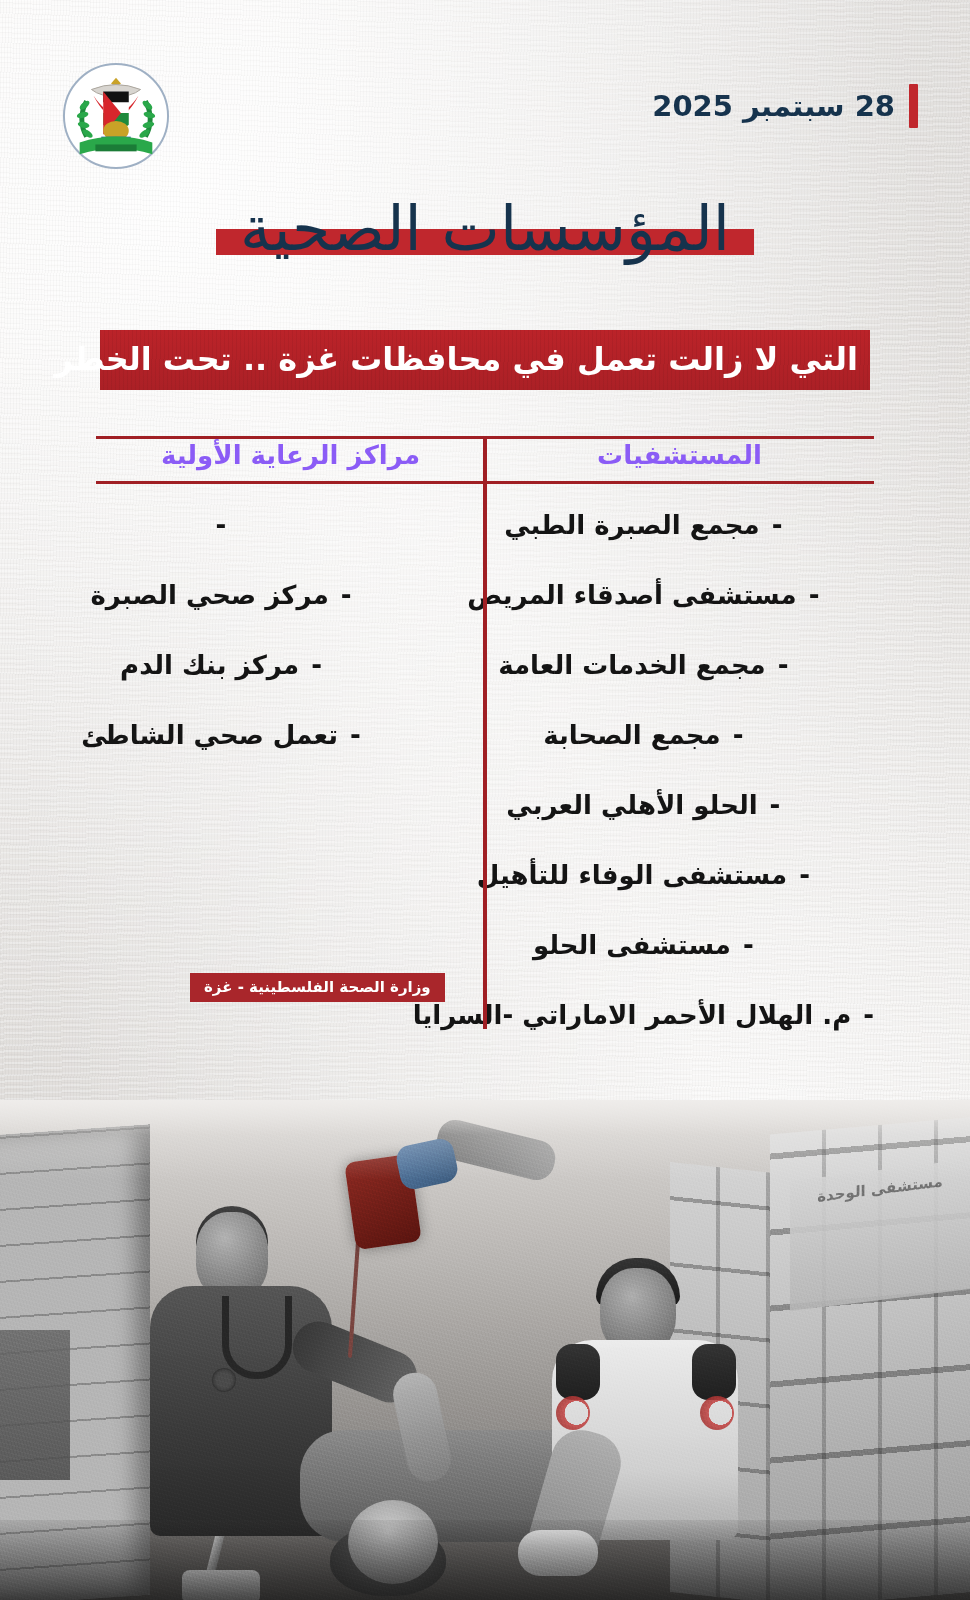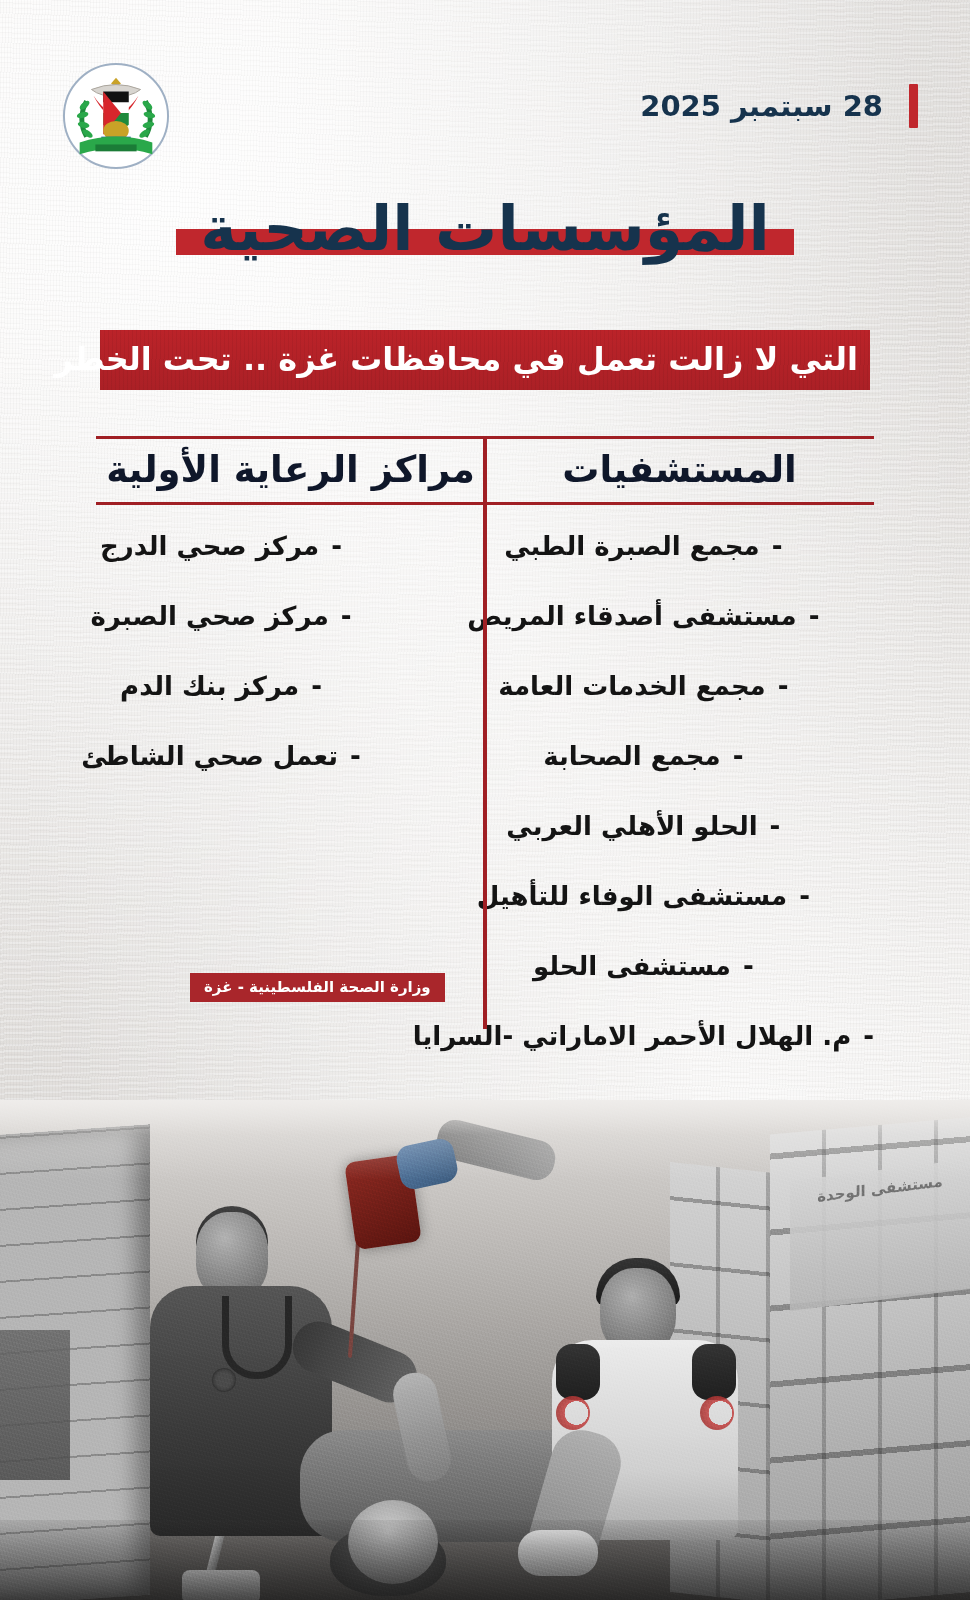--- a/index.html
+++ b/index.html
@@ -37,35 +37,35 @@
   }
 
   .content{position:absolute;inset:0;z-index:5;}
 
   
   .logo{
     position:absolute;left:62px;top:62px;width:108px;height:108px;border-radius:50%;
   }
   .date-row{
     position:absolute;right:52px;top:84px;
-    display:flex;align-items:center;gap:26px;direction:rtl;
+    display:flex;align-items:center;gap:14px;direction:rtl;
   }
   .date-bar{width:9px;height:44px;background:#c0272d;border-radius:1px;}
   .date-text{
     font-size:29px;font-weight:bold;color:#16334d;letter-spacing:.5px;
     white-space:nowrap;
   }
 
   
   .title-wrap{
     position:absolute;top:196px;left:0;right:0;text-align:center;
   }
   .title{
     position:relative;display:inline-block;
-    font-size:62px;font-weight:bold;color:#16334d;
+    font-size:62px;font-weight:normal;color:#16334d;
     letter-spacing:0px;line-height:1.05;padding:0 16px;
   }
   .title .bar{
     position:absolute;left:-8px;right:-8px;bottom:6px;height:26px;
     background:#c0272d;z-index:-1;
   }
 
   
   .subtitle{
     position:absolute;top:330px;left:100px;right:100px;
@@ -83,22 +83,22 @@
   
   .table{
     position:absolute;top:436px;left:96px;right:96px;
   }
   .row-head{
     display:flex;direction:rtl;position:relative;
     border-top:3px solid #a01f24;border-bottom:3px solid #a01f24;
   }
   .col{flex:1 1 50%;text-align:center;}
   .col-head{
-    font-size:37px;font-weight:bold;color:#0f172a;
-    padding:9px 0 11px;
+    font-size:26px;font-weight:bold;color:#8b5cf6;
+    padding:1px 0 11px;
   }
   .vdiv{
     position:absolute;top:0;left:50%;transform:translateX(-50%);
     width:4px;background:#a01f24;height:590px;z-index:2;
   }
   .row-body{display:flex;direction:rtl;position:relative;}
   .list{
     list-style:none;margin:0;padding:26px 0 0;direction:rtl;
   }
   .list li{
@@ -402,21 +402,20 @@
               <span class="bullet">-</span>
               <span>م. الهلال الأحمر الاماراتي -السرايا</span>
             </li>
         </ul>
       </div>
 
       <div class="col col-left">
         <ul class="list">
           <li>
               <span class="bullet">-</span>
-              <span>مركز صحي الدرج</span>
             </li>
           <li>
               <span class="bullet">-</span>
               <span>مركز صحي الصبرة</span>
             </li>
           <li>
               <span class="bullet">-</span>
               <span>مركز بنك الدم</span>
             </li>
           <li>

